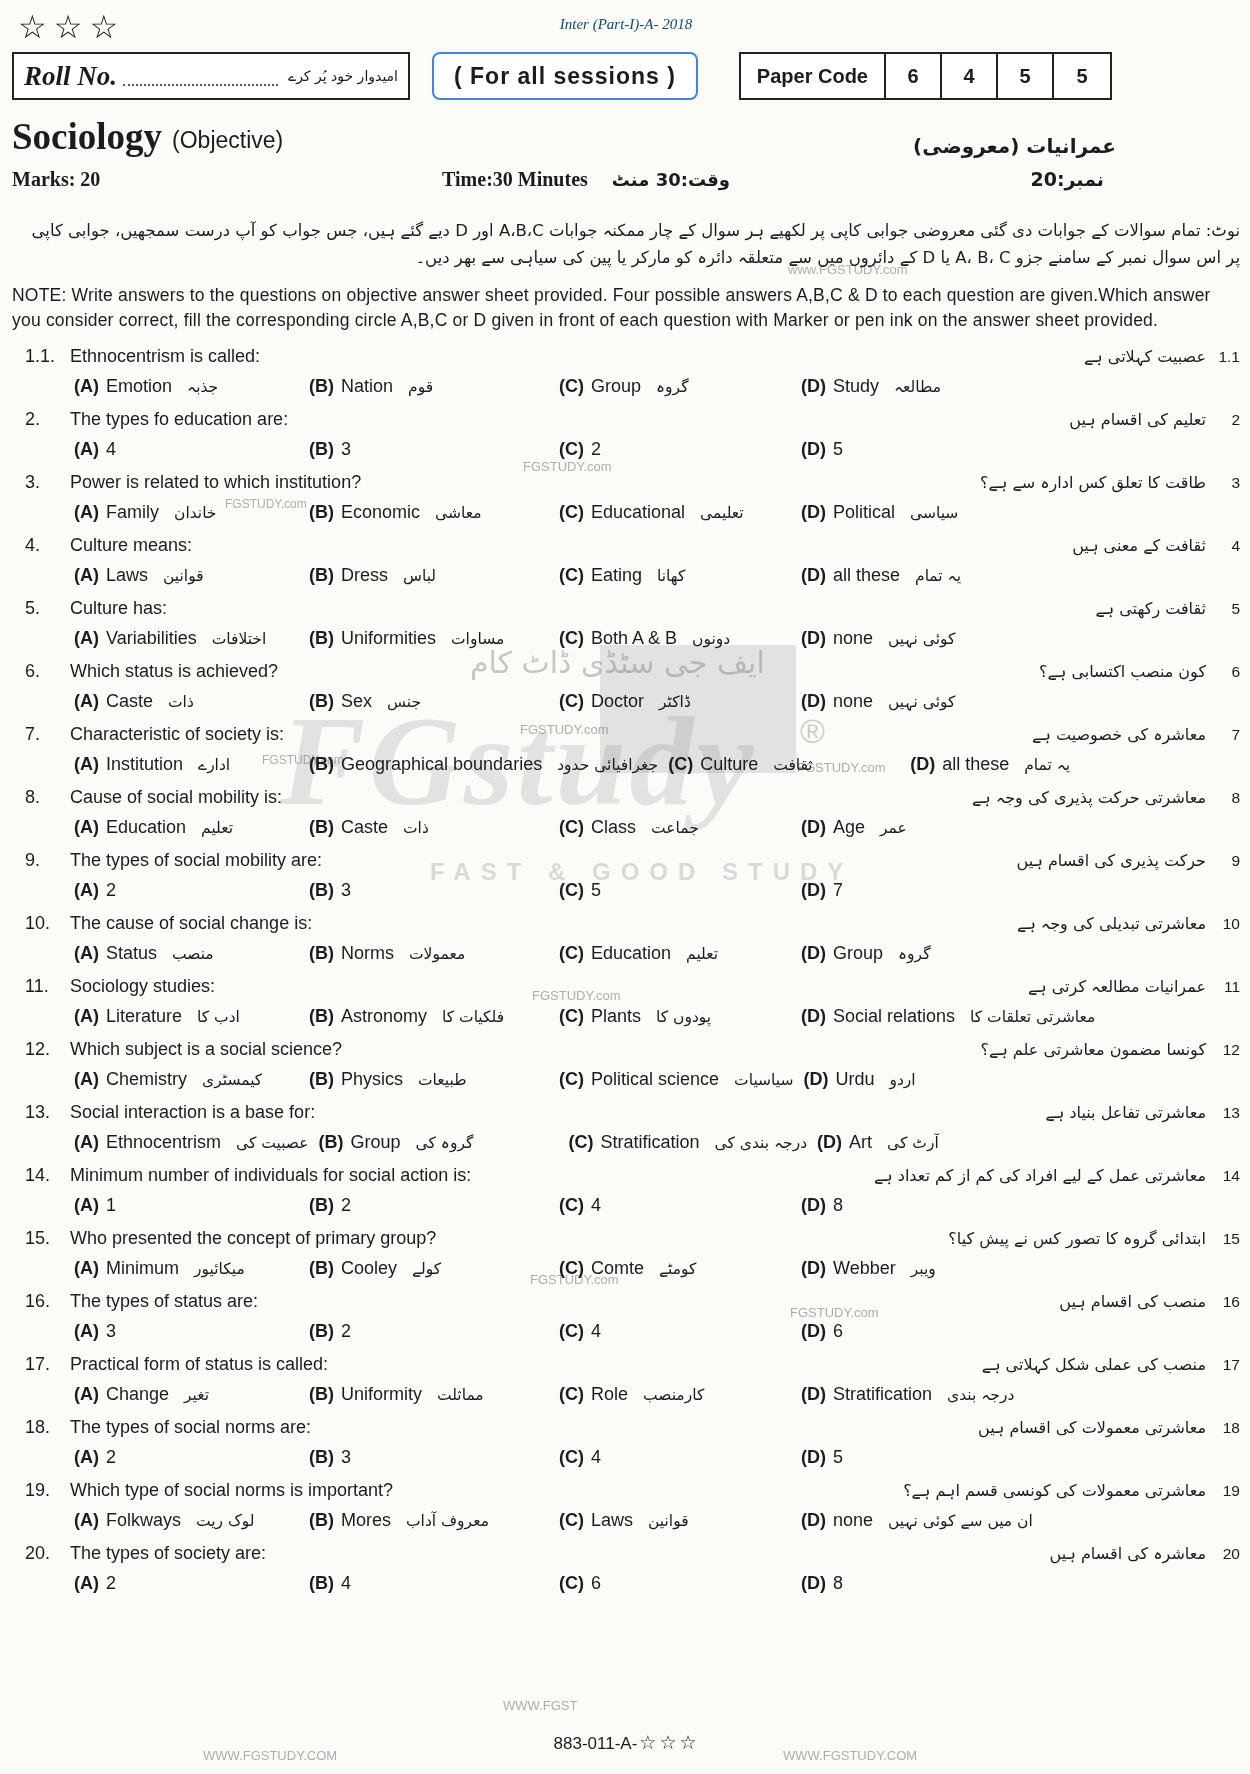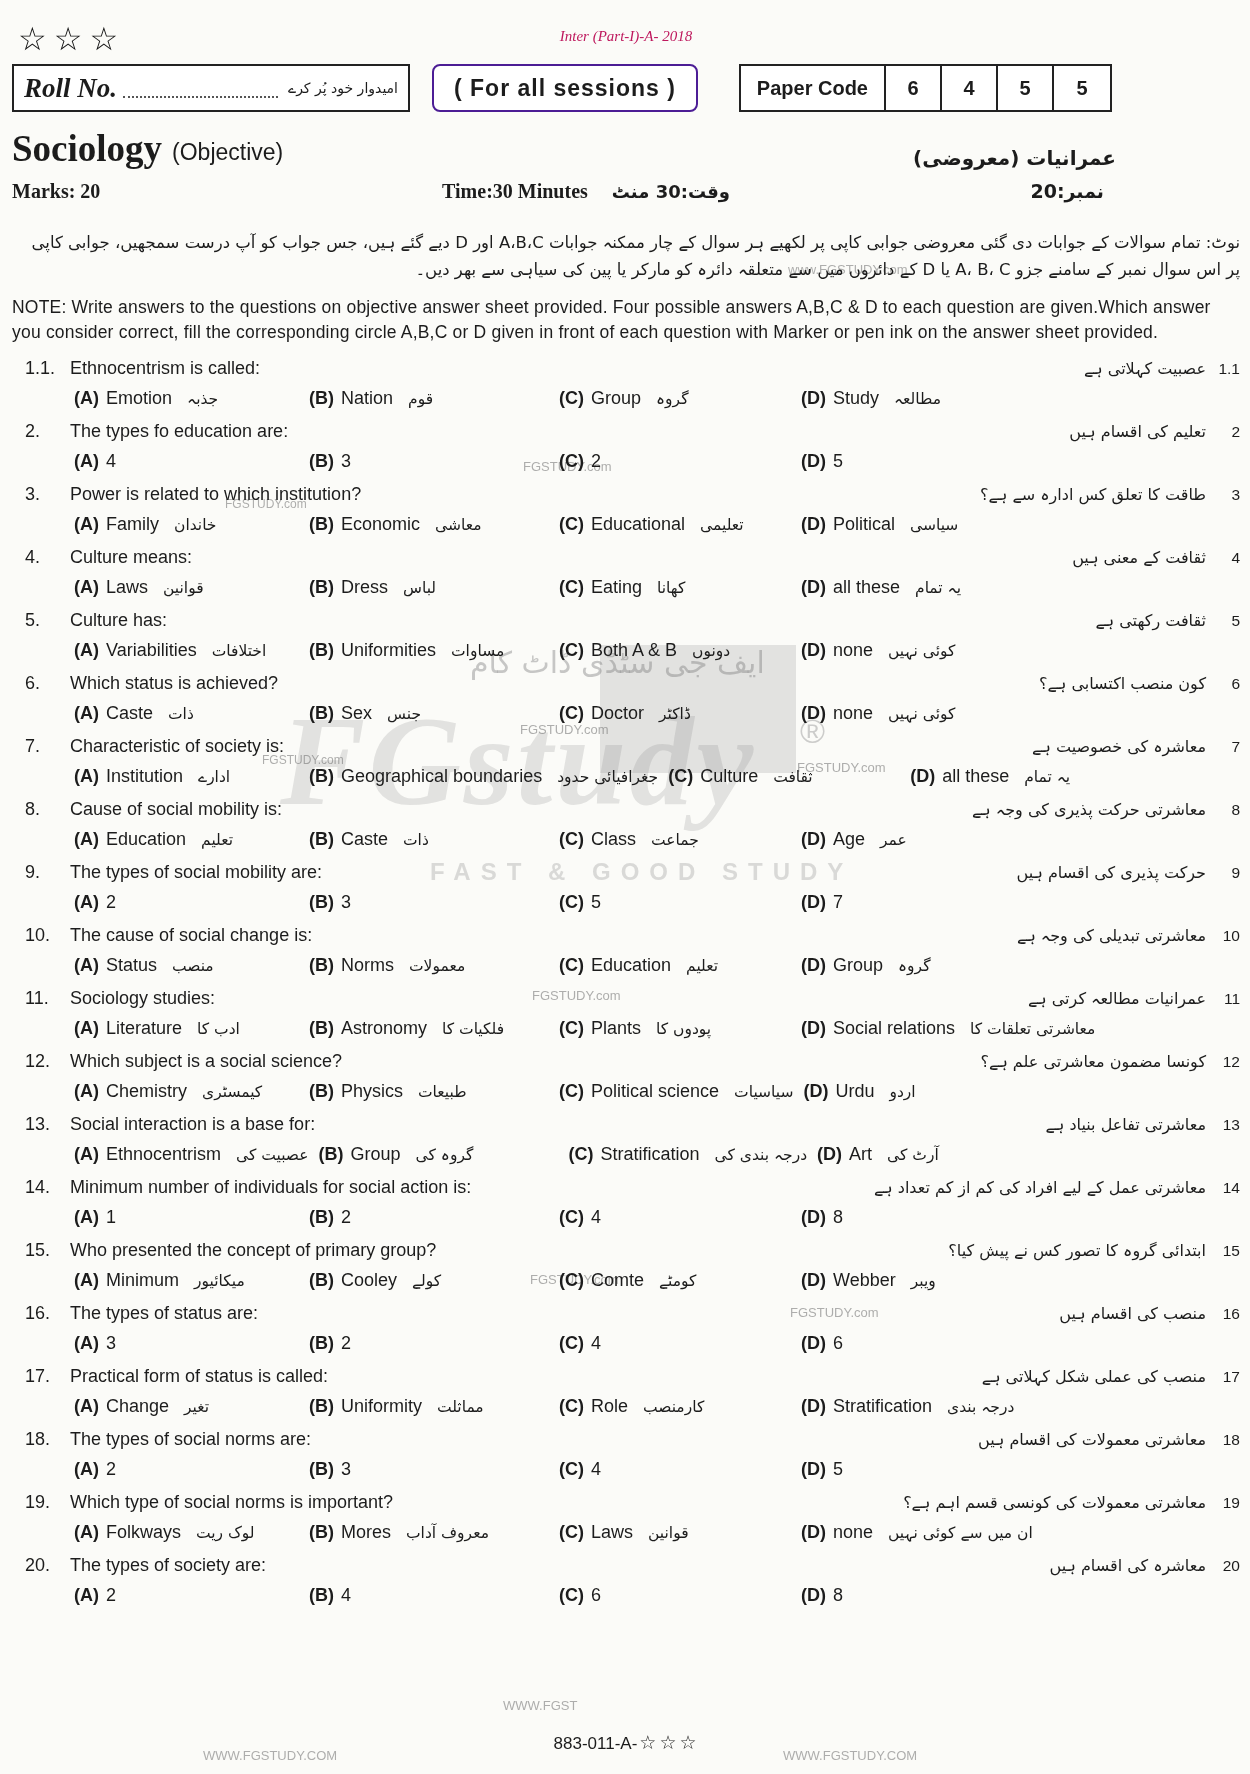--- a/index.html
+++ b/index.html
@@ -21,27 +21,27 @@
   .wm-sub { position:absolute; left:430px; top:858px; font-size:24px; font-weight:bold;
             letter-spacing:10px; color:rgba(145,145,145,.32); }
   .wm-urdu { position:absolute; left:470px; top:645px; font-size:30px; direction:rtl;
              color:rgba(120,120,120,.40); }
   .ur, .wm-urdu { font-family:"DejaVu Sans", sans-serif; }
 
   
   .row1 { position:relative; height:44px; }
   .stars-tl { position:absolute; left:6px; top:0; font-size:32px; letter-spacing:7px; color:#111; }
   .exam-ref { text-align:center; padding-top:8px; font-family:"Liberation Serif",serif;
-              font-style:italic; font-size:15px; color:#be185d;margin-top:12px; }
+              font-style:italic; font-size:15px; color:#0c4a6e; }
   .row2 { display:flex; align-items:stretch; height:48px; }
   .roll-box { width:398px; border:2px solid #222; display:flex; align-items:center; padding:2px 10px; background:#fff; }
   .roll-label { font-family:"Liberation Serif",serif; font-weight:bold; font-style:italic; font-size:27px; }
   .roll-dots { flex:1; border-bottom:2px dotted #555; height:20px; margin:0 10px 0 6px; }
   .roll-urdu { font-size:14px; direction:rtl; }
-  .sessions-box { margin-left:22px; border:2px solid #4c1d95; border-radius:8px; background:#fff;
+  .sessions-box { margin-left:22px; border:2px solid #3b82f6; border-radius:8px; background:#fff;
                   display:flex; align-items:center; padding:0 20px;
                   font-weight:bold; font-size:23px; letter-spacing:1px; }
   .paper-code { margin-left:auto; margin-right:128px; display:flex; border:2px solid #222; background:#fff; }
   .pc-label { padding:0 16px; display:flex; align-items:center; font-weight:bold; font-size:20px;
               border-right:2px solid #222; }
   .pc-cell { width:56px; display:flex; align-items:center; justify-content:center;
              font-weight:bold; font-size:20px; border-right:2px solid #222; }
   .pc-cell:last-child { border-right:none; }
 
   .title-row { display:flex; align-items:flex-end; margin-top:12px; height:46px; }

